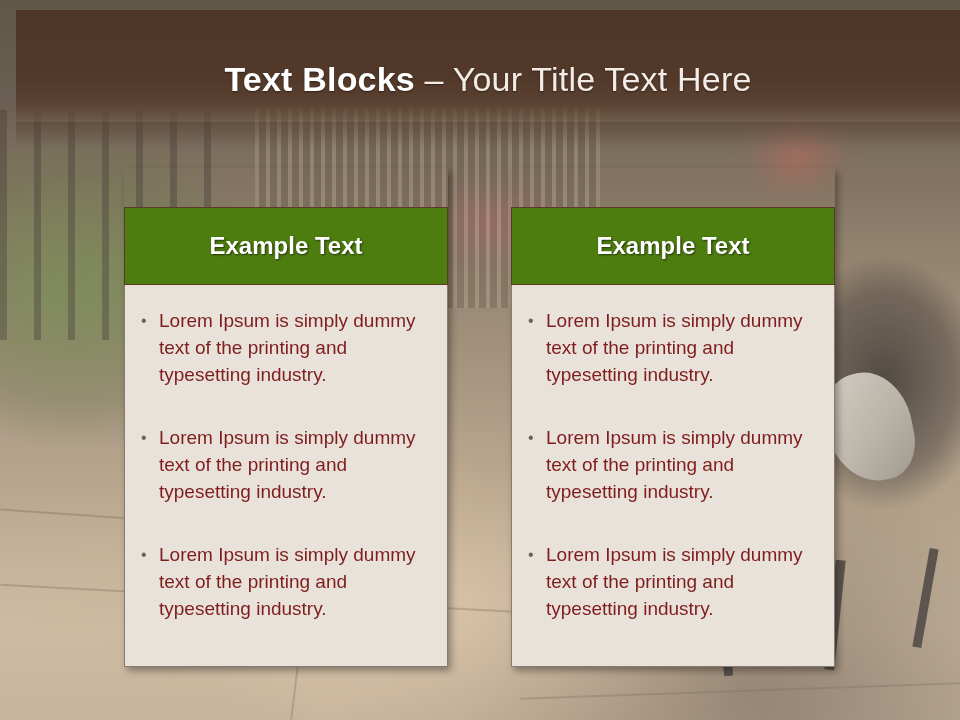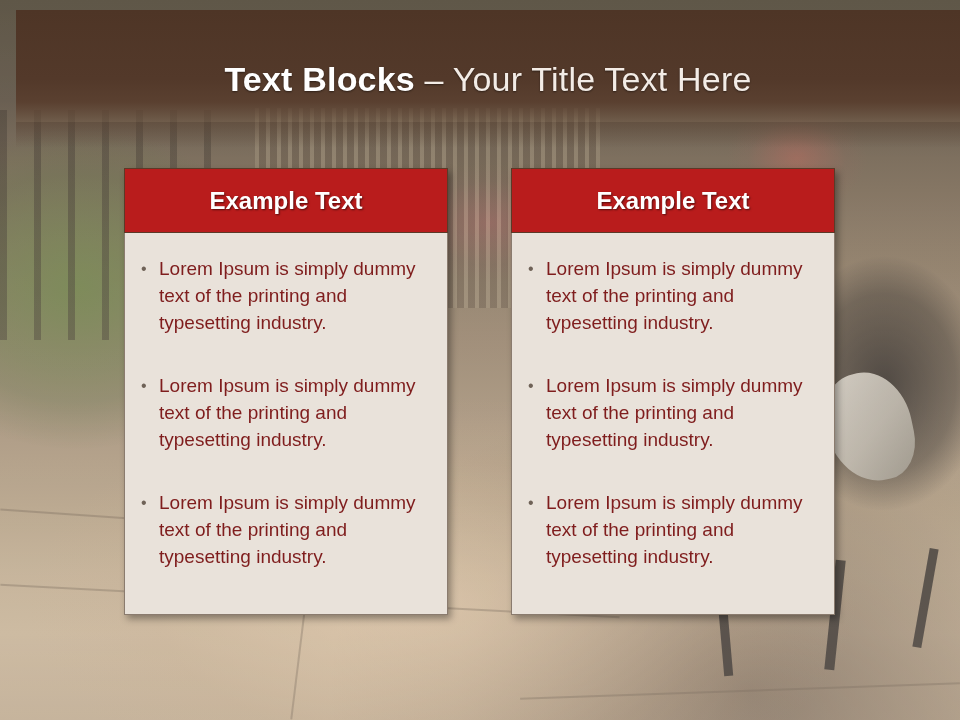--- a/index.html
+++ b/index.html
@@ -146,27 +146,28 @@
   .card {
     position: absolute;
     top: 168px;
     width: 324px;
     box-shadow: 3px 4px 7px rgba(0,0,0,0.35);
   }
   .card-left  { left: 124px; }
   .card-right { left: 511px; }
 
   .card-head {
-    height: 65px;
-    background: #b91c1c;
+    height: 78px;
+    background: #4d7c0f;
     display: flex;
     align-items: center;
     justify-content: center;
     border: 1px solid #5b3a28;
     box-sizing: border-box;
+    margin-top: 39px;
   }
   .card-head-text {
     color: #ffffff;
     font-size: 24px;
     font-weight: bold;
     text-shadow: 1px 1px 2px rgba(0,0,0,0.55);
   }
   .card-body {
     background: #e9e2da;
     border: 1px solid #8a7b6e;

